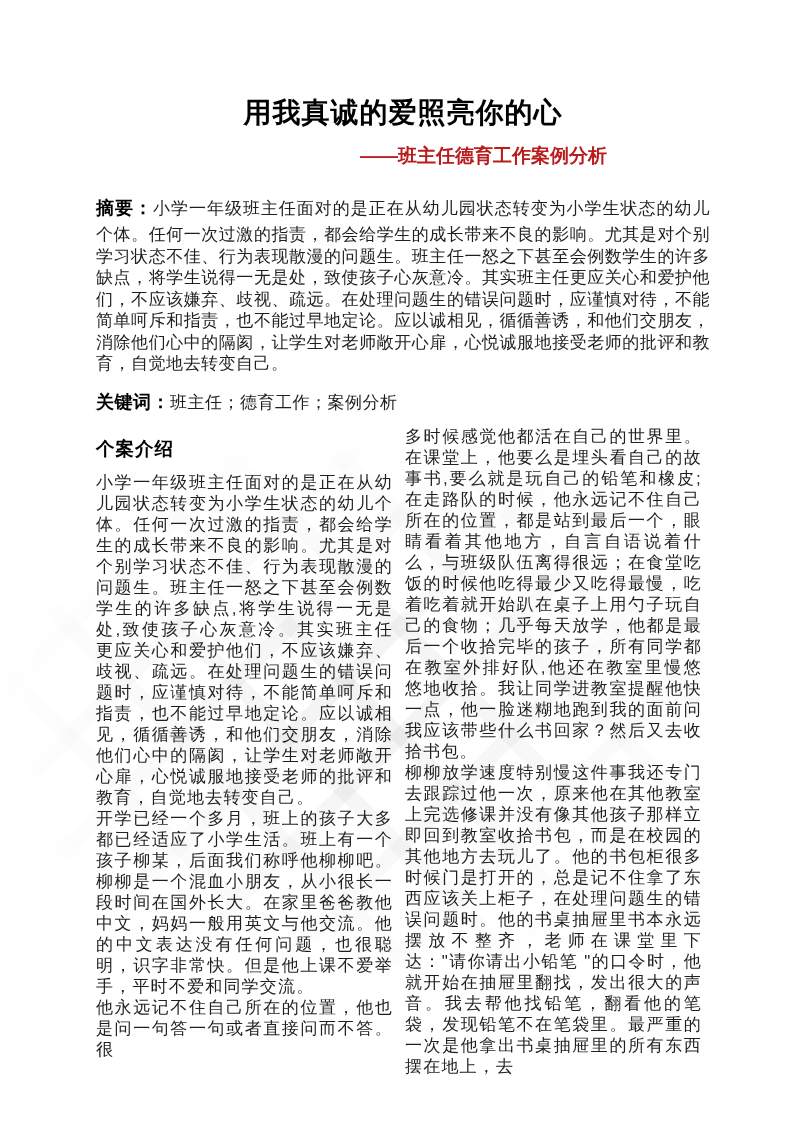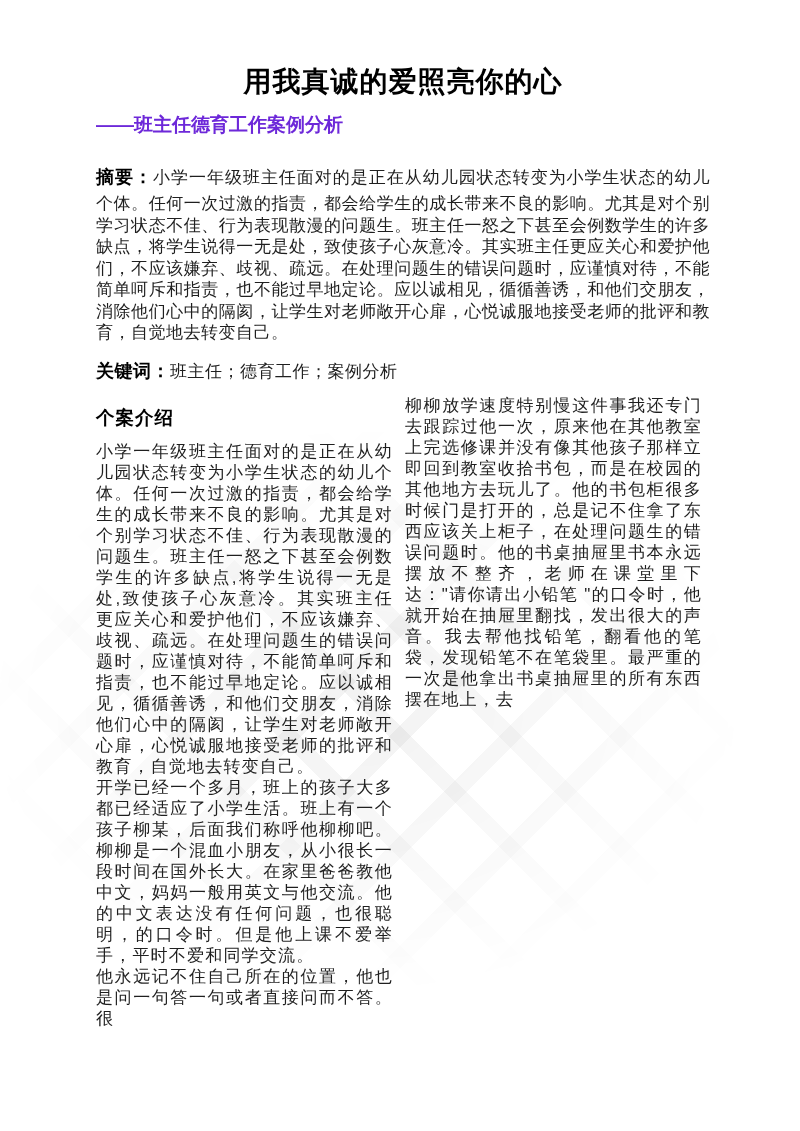--- a/index.html
+++ b/index.html
@@ -21,39 +21,39 @@
     left: -60px; right: -60px; top: 360px; height: 700px;
     background:
       repeating-linear-gradient(45deg,  rgba(0,0,0,0.05) 0 16px, transparent 16px 78px),
       repeating-linear-gradient(-45deg, rgba(0,0,0,0.05) 0 16px, transparent 16px 78px);
     -webkit-mask-image: radial-gradient(ellipse 55% 55% at 46% 50%, #000 0%, transparent 75%);
     mask-image: radial-gradient(ellipse 55% 55% at 46% 50%, #000 0%, transparent 75%);
     pointer-events: none;
   }
   .content {
     position: relative;
-    padding: 66px 90px 0 96px;
+    padding: 97px 90px 0 96px;
   }
   h1.doc-title {
     margin: 0;
     font-size: 28px;
     line-height: 32px;
     font-weight: 800;
     text-align: center;
     color: #000000;
     letter-spacing: 1px;
   }
   .doc-subtitle {
     margin-top: 16px;
     font-size: 19px;
     line-height: 22px;
     font-weight: 700;
-    text-align: left;
+    text-align: right;
     padding-right: 103px;
-    color: #6d28d9;
+    color: #b91c1c;
   }
   .abstract {
     margin: 26px 0 16px 0;
     font-size: 17px;
     line-height: 21.5px;
     letter-spacing: 0.5px;
     text-align: justify;
     word-break: break-all;
   }
   .abstract .lbl {
@@ -111,23 +111,24 @@
 
     <p class="abstract"><span class="lbl">摘要：</span><span>小学一年级班主任面对的是正在从幼儿园状态转变为小学生状态的幼儿个体。任何一次过激的指责，都会给学生的成长带来不良的影响。尤其是对个别学习状态不佳、行为表现散漫的问题生。班主任一怒之下甚至会例数学生的许多缺点，将学生说得一无是处，致使孩子心灰意冷。其实班主任更应关心和爱护他们，不应该嫌弃、歧视、疏远。在处理问题生的错误问题时，应谨慎对待，不能简单呵斥和指责，也不能过早地定论。应以诚相见，循循善诱，和他们交朋友，消除他们心中的隔阂，让学生对老师敞开心扉，心悦诚服地接受老师的批评和教育，自觉地去转变自己。</span></p>
 
     <p class="keywords"><span class="lbl">关键词：</span><span>班主任；德育工作；案例分析</span></p>
 
     <div class="columns">
 
       <div class="col">
         <h2>个案介绍</h2>
         <p>小学一年级班主任面对的是正在从幼儿园状态转变为小学生状态的幼儿个体。任何一次过激的指责，都会给学生的成长带来不良的影响。尤其是对个别学习状态不佳、行为表现散漫的问题生。班主任一怒之下甚至会例数学生的许多缺点,将学生说得一无是处,致使孩子心灰意冷。其实班主任更应关心和爱护他们，不应该嫌弃、歧视、疏远。在处理问题生的错误问题时，应谨慎对待，不能简单呵斥和指责，也不能过早地定论。应以诚相见，循循善诱，和他们交朋友，消除他们心中的隔阂，让学生对老师敞开心扉，心悦诚服地接受老师的批评和教育，自觉地去转变自己。</p>
-        <p>开学已经一个多月，班上的孩子大多都已经适应了小学生活。班上有一个孩子柳某，后面我们称呼他柳柳吧。柳柳是一个混血小朋友，从小很长一段时间在国外长大。在家里爸爸教他中文，妈妈一般用英文与他交流。他的中文表达没有任何问题，也很聪明，的口令时。但是他上课不爱举手，平时不爱和同学交流。</p>
+        <p>开学已经一个多月，班上的孩子大多都已经适应了小学生活。班上有一个孩子柳某，后面我们称呼他柳柳吧。柳柳是一个混血小朋友，从小很长一段时间在国外长大。在家里爸爸教他中文，妈妈一般用英文与他交流。他的中文表达没有任何问题，也很聪明，识字非常快。但是他上课不爱举手，平时不爱和同学交流。</p>
         <p>他永远记不住自己所在的位置，他也是问一句答一句或者直接问而不答。很</p>
       </div>
 
       <div class="col">
+        <p>多时候感觉他都活在自己的世界里。在课堂上，他要么是埋头看自己的故事书,要么就是玩自己的铅笔和橡皮;在走路队的时候，他永远记不住自己所在的位置，都是站到最后一个，眼睛看着其他地方，自言自语说着什么，与班级队伍离得很远；在食堂吃饭的时候他吃得最少又吃得最慢，吃着吃着就开始趴在桌子上用勺子玩自己的食物；几乎每天放学，他都是最后一个收拾完毕的孩子，所有同学都在教室外排好队,他还在教室里慢悠悠地收拾。我让同学进教室提醒他快一点，他一脸迷糊地跑到我的面前问我应该带些什么书回家？然后又去收拾书包。</p>
         <p>柳柳放学速度特别慢这件事我还专门去跟踪过他一次，原来他在其他教室上完选修课并没有像其他孩子那样立即回到教室收拾书包，而是在校园的其他地方去玩儿了。他的书包柜很多时候门是打开的，总是记不住拿了东西应该关上柜子，在处理问题生的错误问题时。他的书桌抽屉里书本永远摆放不整齐，老师在课堂里下达："请你请出小铅笔 "的口令时，他就开始在抽屉里翻找，发出很大的声音。我去帮他找铅笔，翻看他的笔袋，发现铅笔不在笔袋里。最严重的一次是他拿出书桌抽屉里的所有东西摆在地上，去</p>
       </div>
 
     </div>
   </div>
 </div>
 
 </body></html>

